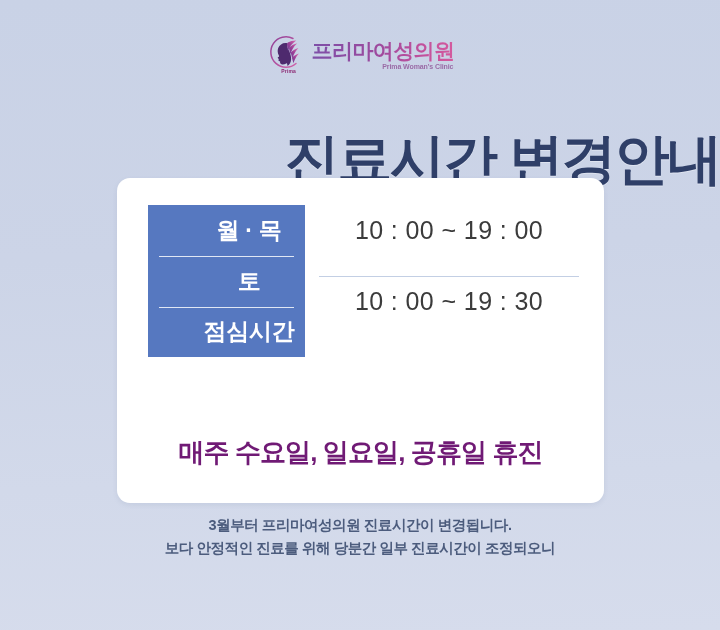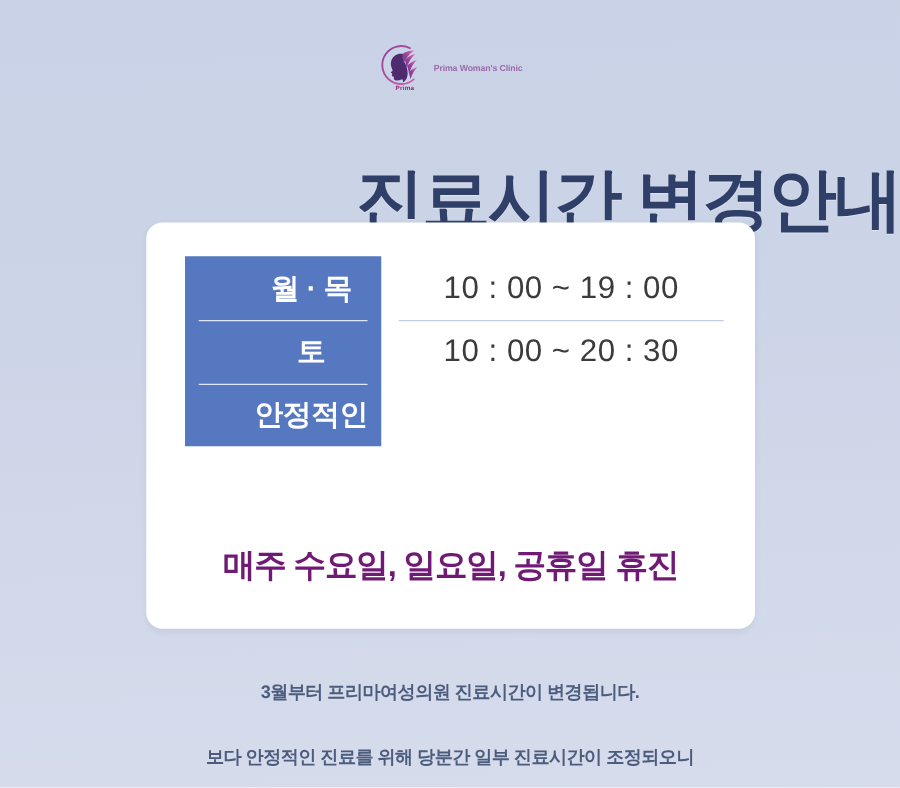--- a/index.html
+++ b/index.html
@@ -152,20 +152,21 @@
     background: rgba(255,255,255,.82);
   }
 
   
   .time-col {
     flex: 1 1 auto;
     display: flex;
     flex-direction: column;
     padding-left: 14px;
     box-sizing: border-box;
+    gap: 20px;
   }
   .time-cell {
     height: 50.8px;
     display: flex;
     align-items: center;
     justify-content: center;
     color: #3b3b3b;
     font-size: 25px;
     font-weight: normal;
     letter-spacing: 0.4px;
@@ -202,21 +203,21 @@
     left: 0;
     top: 514px;
     width: 720px;
     text-align: center;
     color: #4c5c7d;
     font-size: 14.5px;
     font-weight: bold;
     letter-spacing: -0.45px;
     line-height: 23px;
   }
-  .footer-line { display: block; margin-top: 29px; }
+  .footer-line { display: block; }
 </style>
 </head>
 <body>
 
 <div class="page">
 
   <div class="brand">
     <div class="brand-inner">
 
       <div class="logo-mark">
@@ -239,50 +240,51 @@
 
           <path d="M21.8 9.6c2.6-1.5 5.4-2.3 8.4-2.2-2.1 1.5-3.9 3.2-5.4 5.2-1.2 1.6-2.1 3.3-2.9 5.1-.3-2.0-.6-4.0-.9-6.0-.1-.8.1-1.5.8-2.1z" fill="url(#hairGrad)"></path>
           <path d="M23.3 14.3c2.3-2.0 4.9-3.4 7.9-4.1-1.9 1.8-3.5 3.8-4.7 6.0-.9 1.6-1.6 3.3-2.2 5.0-.5-2.0-.9-4.0-1.3-6.0-.1-.4 0-.7.3-.9z" fill="url(#hairGrad)"></path>
           <path d="M24.8 19.4c2.2-2.1 4.7-3.6 7.6-4.4-1.8 1.9-3.3 4.0-4.4 6.3-.7 1.4-1.2 2.9-1.7 4.4-.5-1.9-1-3.8-1.5-5.7-.1-.2 0-.4 0-.6z" fill="url(#hairGrad)"></path>
           <path d="M26.0 24.6c2.0-1.9 4.3-3.3 6.9-4.1-1.6 1.8-3.0 3.8-4.0 6.0-.6 1.2-1.0 2.5-1.4 3.8-.5-1.8-1.0-3.5-1.5-5.3v-.4z" fill="url(#hairGrad)"></path>
         </svg>
         <div class="logo-prima-word">Prima</div>
       </div>
 
       <div class="logo-text-wrap">
+        <div class="logo-kr">프리마여성의원</div>
         <div class="logo-en">Prima Woman's Clinic</div>
       </div>
 
     </div>
   </div>
 
   <h1 class="main-title">진료시간 변경안내</h1>
 
   <div class="card">
 
     <div class="schedule">
 
       <div class="day-col">
         <div class="day-cell">
           <span>월 · 목</span>
         </div>
         <div class="day-cell">
           <span>토</span>
         </div>
         <div class="day-cell">
-          <span>안정적인</span>
+          <span>점심시간</span>
         </div>
       </div>
 
       <div class="time-col">
         <div class="time-cell">
           <span>10 : 00 ~ 19 : 00</span>
         </div>
         <div class="time-cell">
-          <span>10 : 00 ~ 20 : 30</span>
+          <span>10 : 00 ~ 19 : 30</span>
         </div>
       </div>
 
     </div>
 
     <div class="closed-note">매주 수요일, 일요일, 공휴일 휴진</div>
 
   </div>
 
   <div class="footer">

